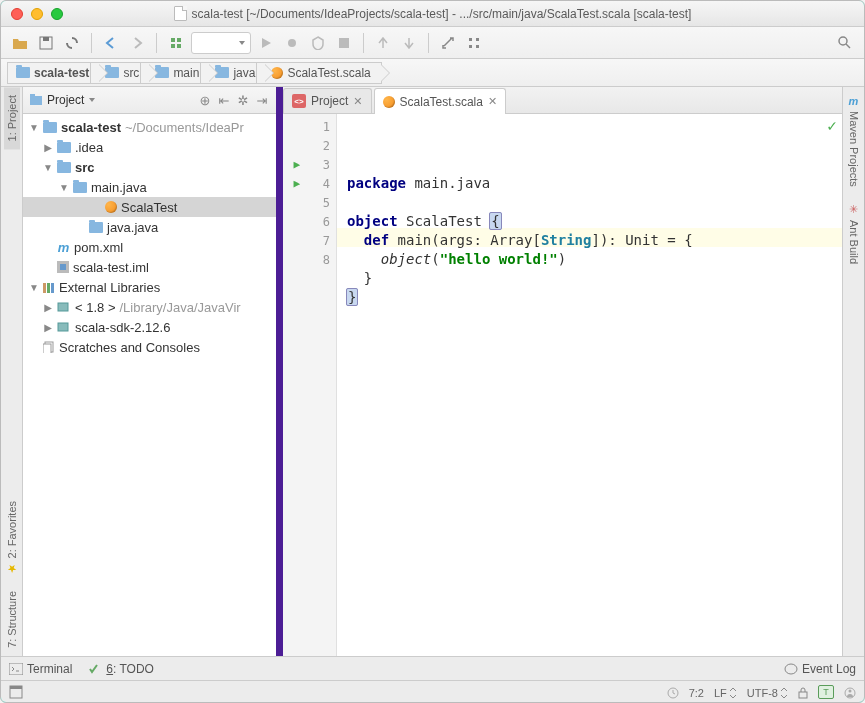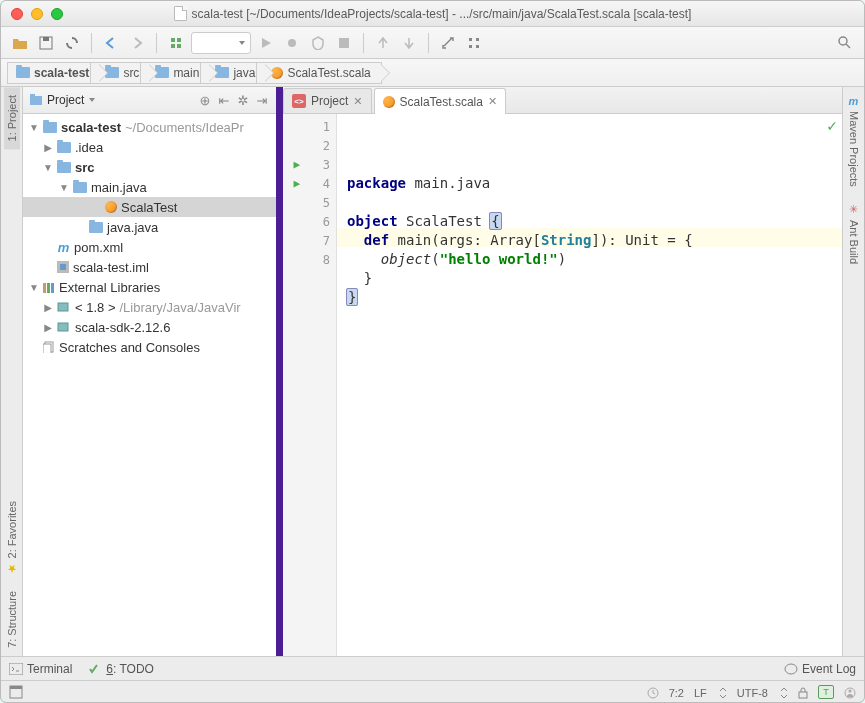--- a/index.html
+++ b/index.html
@@ -87,21 +87,21 @@
 .hl-brace { background:#c8d8f0; border:1px solid #88b; border-radius:2px; padding:0 1px; margin:0 -1px;}
 .cursor-line { background:#fffde7; position:absolute; left:0; right:0; height:19px; z-index:0;}
 .code-content { position:relative; z-index:1;}
 .editor-marker { position:absolute; top:4px; right:4px; color:#4caf50; font-size:14px;}
 
 
 .bottom-tabs { height:24px; background:#ececec; border-top:1px solid #ccc; display:flex; align-items:center; padding:0 8px; font-size:12px; gap:16px;}
 .bottom-tab { display:flex; align-items:center; gap:4px; color:#555;}
 .statusbar { height:22px; background:#ececec; border-top:1px solid #ccc; display:flex; align-items:center; padding:0 8px; font-size:11px; color:#666;}
 .statusbar .right { margin-left:auto; display:flex; gap:10px; align-items:flex-end;}
-.status-box { display:flex; align-items:center; gap:12px;}
+.status-box { display:flex; align-items:center; gap:2px;}
 .lock-badge { width:16px; height:14px; border:1px solid #5a9c5a; border-radius:2px; color:#5a9c5a; font-size:9px; display:flex; align-items:center; justify-content:center; background:#e0f0e0;}
 svg { display:block; }
 .underline { text-decoration: underline; }
 </style>
 </head>
 <body>
 
 <div class="window">
 
   <div class="titlebar">

